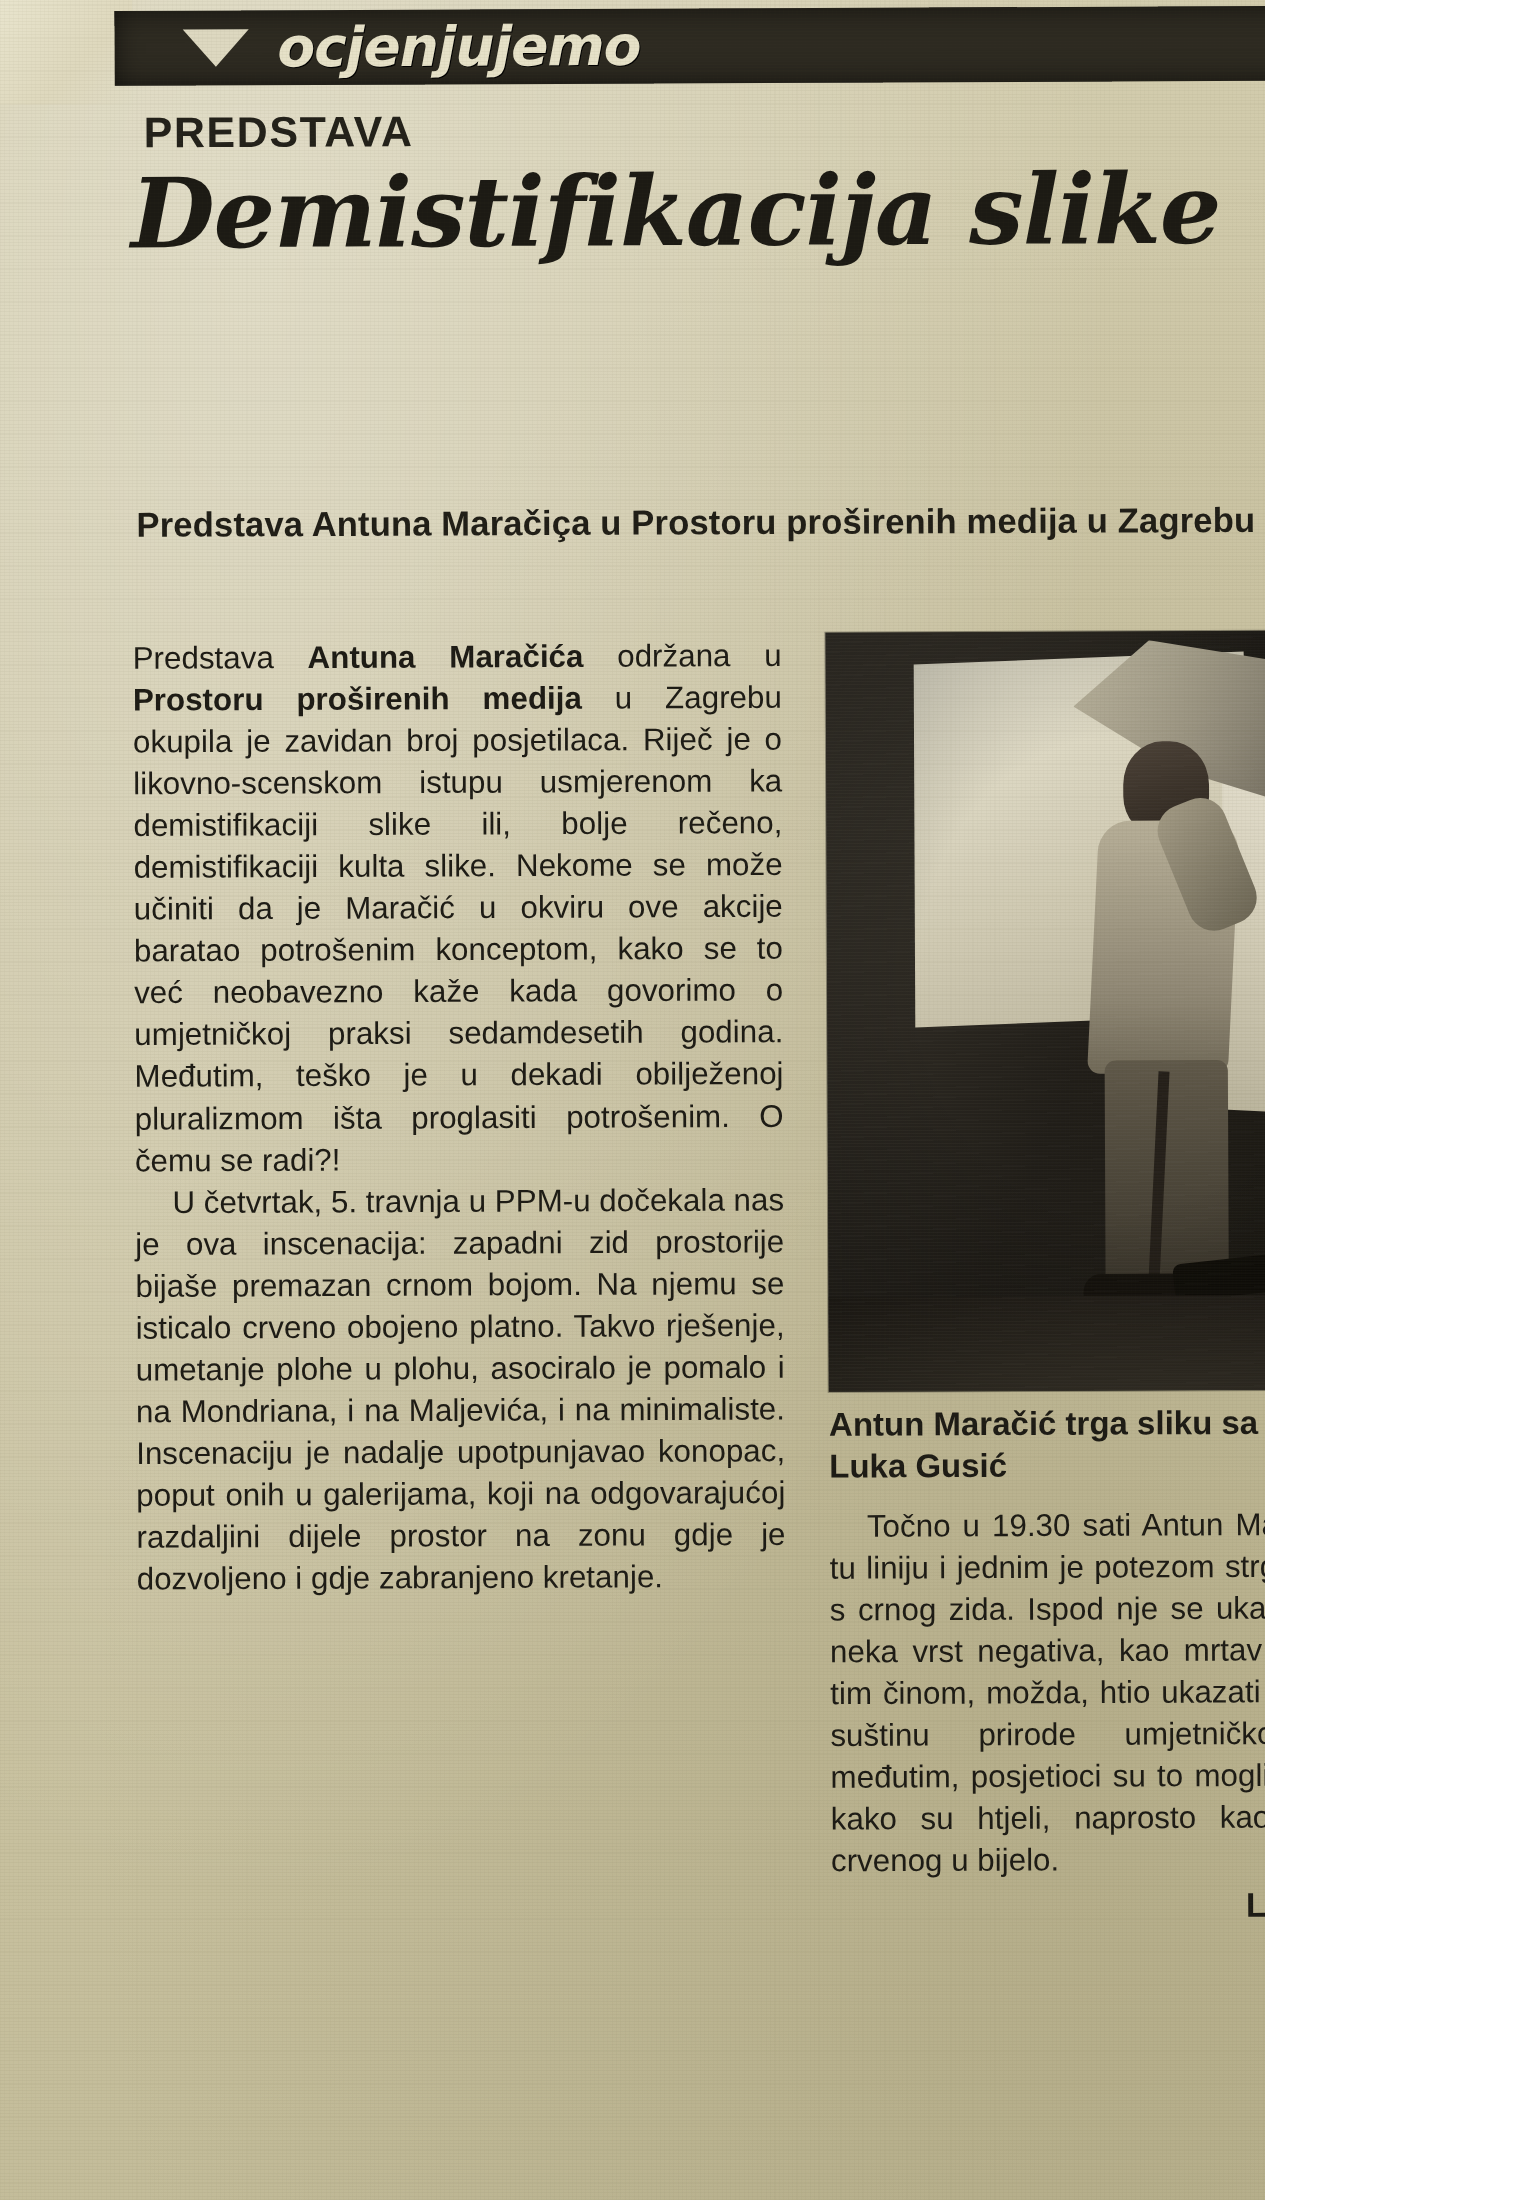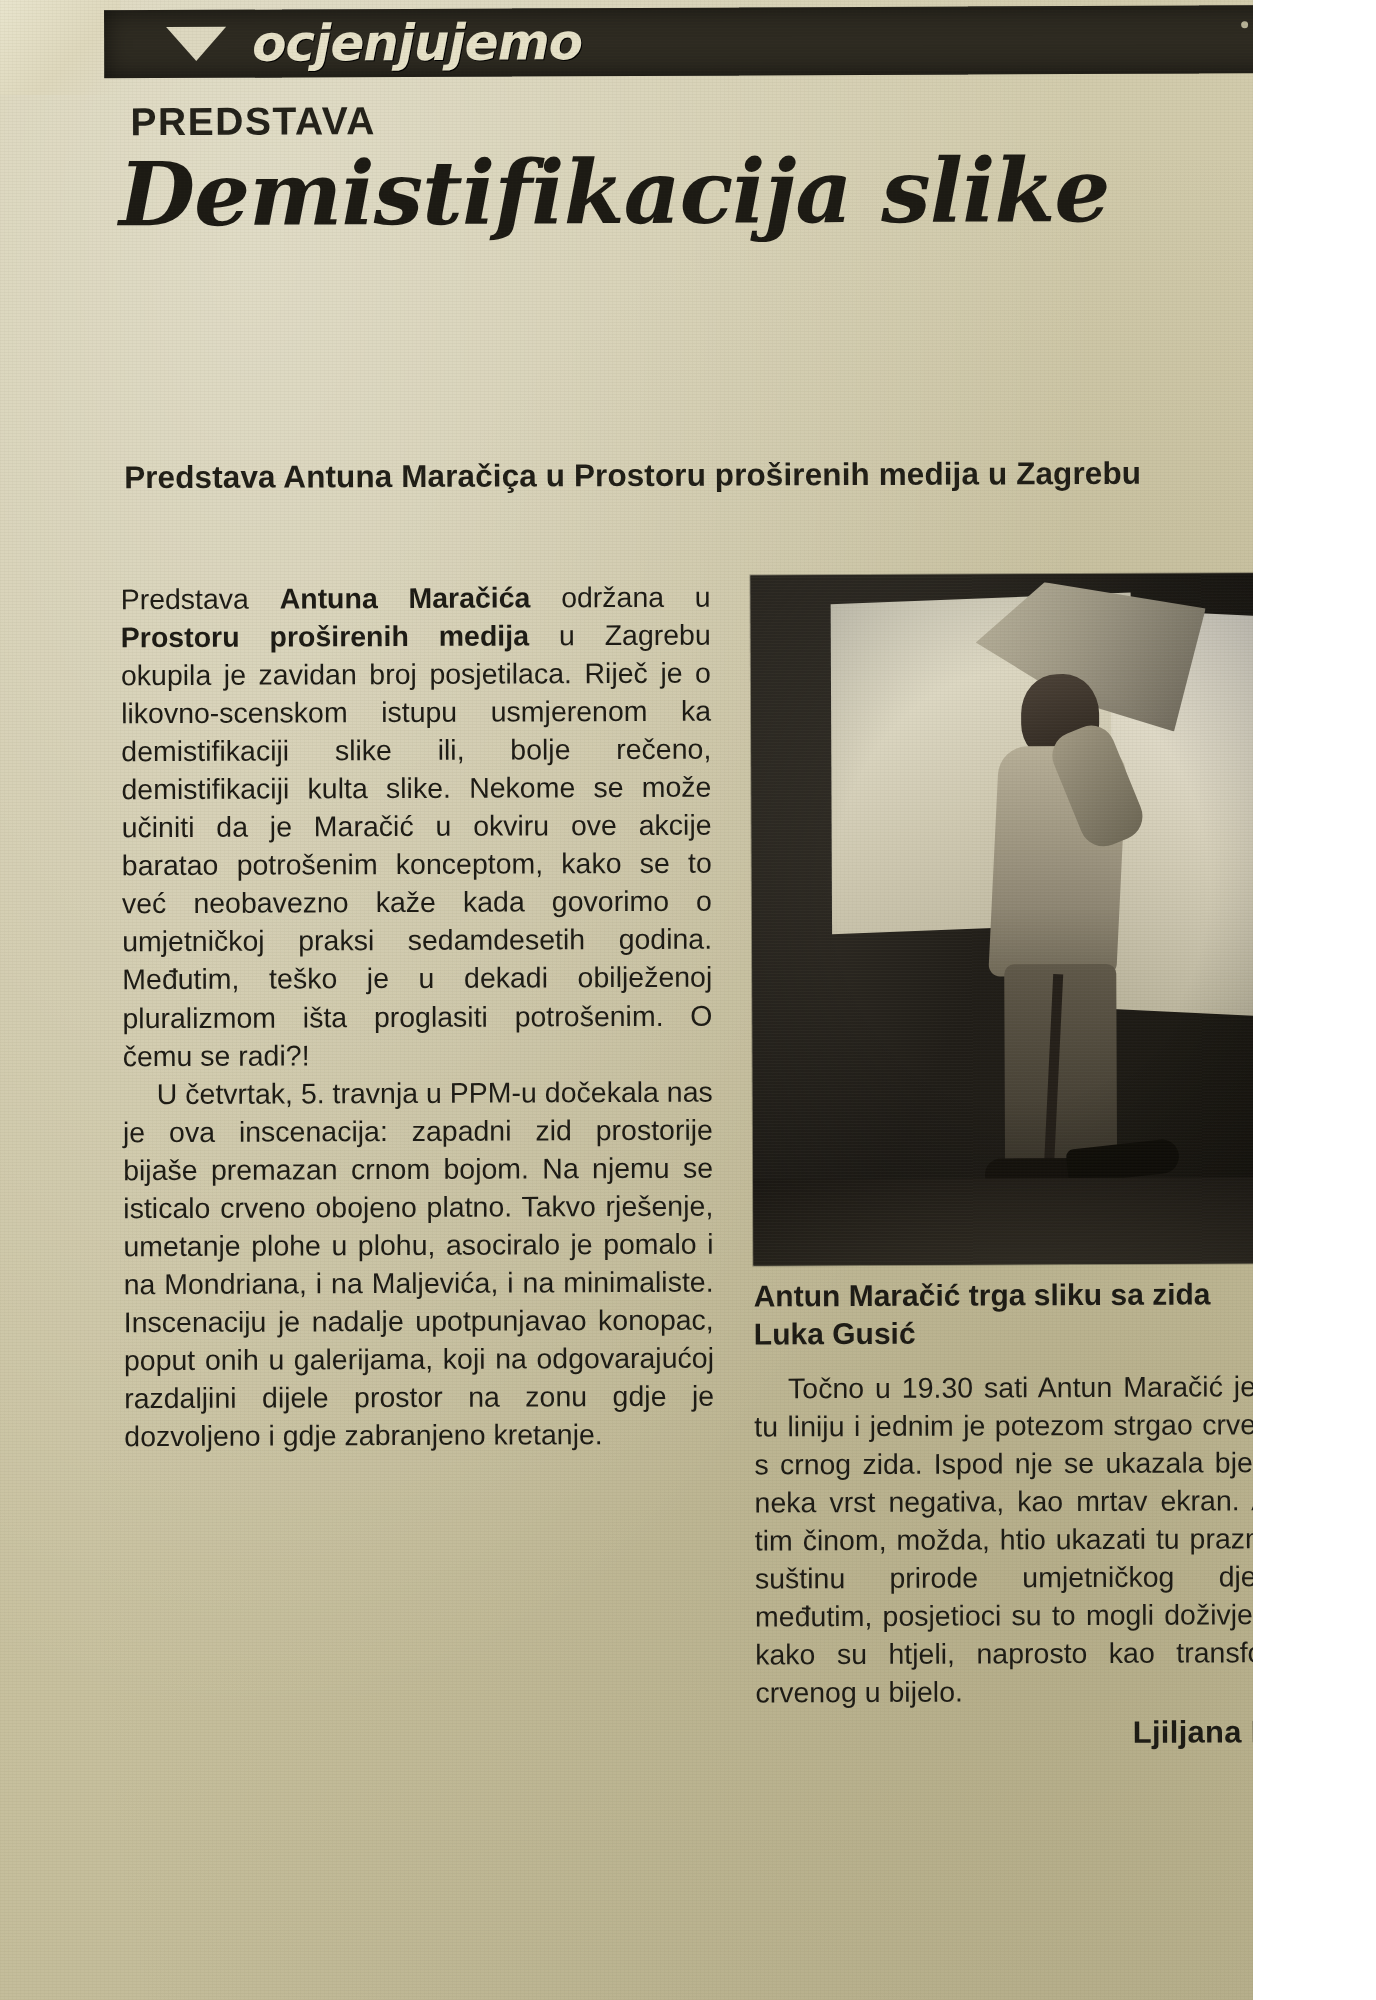--- a/index.html
+++ b/index.html
@@ -2,21 +2,21 @@
 <html><head>
 <meta charset="utf-8">
 <style>
   html, body {
     margin: 0;
     padding: 0;
     background: #ffffff;
   }
   .page {
     position: relative;
-    width: 1253px;
+    width: 1150px;
     height: 2000px;
     overflow: hidden;
     background: #cfc9ab;
     font-family: "Liberation Sans", sans-serif;
   }
   
   .paper {
     position: absolute;
     inset: 0;
     background:

